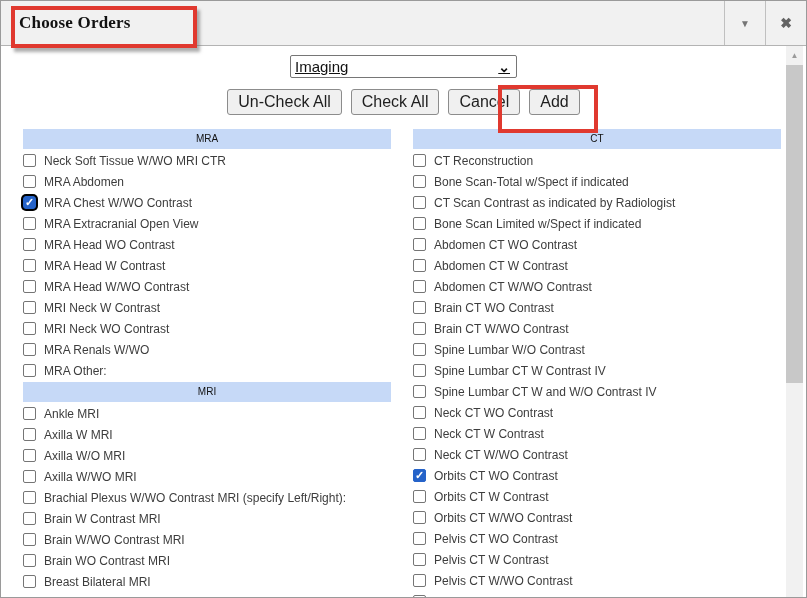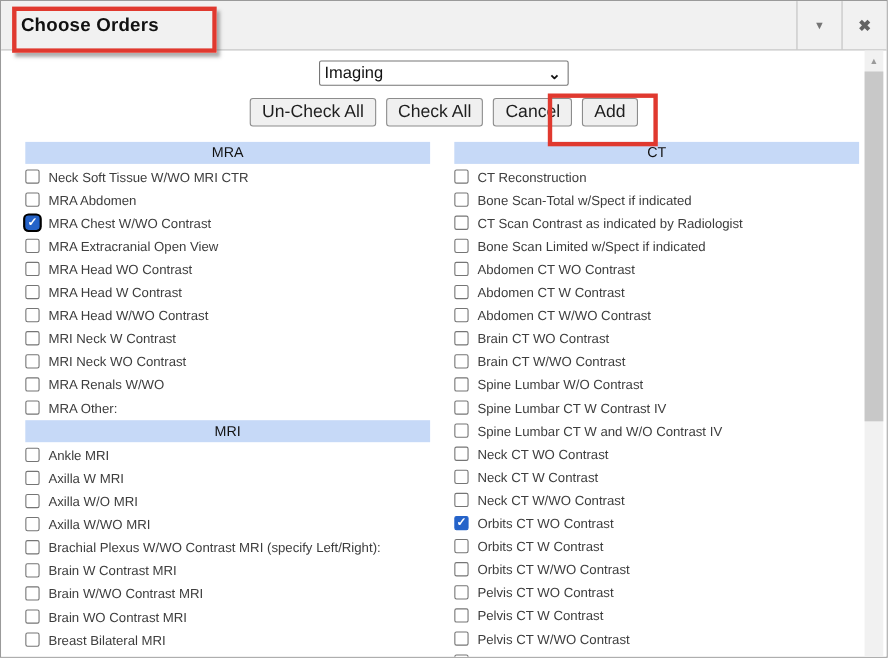--- a/index.html
+++ b/index.html
@@ -14,49 +14,50 @@
   }
   
   .titlebar {
     position:relative; height:44px; background:#f1f1f1;
     border-bottom:1px solid #b3b3b3;
     display:flex; align-items:center;
   }
   .title {
     font-size:17px; font-weight:bold; color:#111; padding-left:18px;
     letter-spacing:0.2px;
+    font-family:Liberation Serif, serif;
   }
   .titlebar-btns { position:absolute; right:0; top:0; height:100%; display:flex; }
   .tb-btn {
     width:40px; height:100%; display:flex; align-items:center; justify-content:center;
     border-left:1px solid #c0c0c0; cursor:default;
   }
   .tb-caret { font-size:10px; color:#757575; }
   .tb-close { font-size:14px; color:#636363; font-weight:bold; }
   
   .content { position:absolute; top:45px; left:0; right:0; bottom:0; background:#fff; }
   .select-row { display:flex; justify-content:center; margin-top:9px; }
   .select {
     width:215px; height:21px; border:1px solid #767676; border-radius:2px;
     background:#fff; display:flex; align-items:center; justify-content:space-between;
-    padding:0 6px 0 4px; font-size:15px; color:#111;
+    padding:0 6px 0 4px; font-size:15px; color:#111;text-decoration:underline;
   }
   .btn-row { display:flex; justify-content:center; gap:9px; margin-top:11px; }
   .btn {
     font-family:"Liberation Sans", sans-serif;
     font-size:16px; color:#1e1e1e; background:#f0f0f0;
     border:1px solid #8c8c8c; border-radius:3px;
     padding:2px 10px; height:26px; line-height:20px; cursor:default;
   }
   
   .columns { display:flex; gap:22px; padding-left:22px; margin-top:13px; }
   .column { width:368px; }
   .section-header {
     background:var(--header-blue,#c6d9f7); color:#111;
-    text-align:center; font-size:13px; height:20px; line-height:20px; margin:1px 0;
+    text-align:center; font-size:10px; height:20px; line-height:20px; margin:1px 0;
   }
   .order-row {
     display:block; font-size:12px; color:#3d3d3d; line-height:18px;
     padding:1.5px 0; cursor:default;
   }
   .cb {
     display:inline-block; width:13px; height:13px; box-sizing:border-box;
     border:1px solid #757575; border-radius:2px; background:#fff;
     margin-right:8px; vertical-align:-2px; position:relative;
   }

